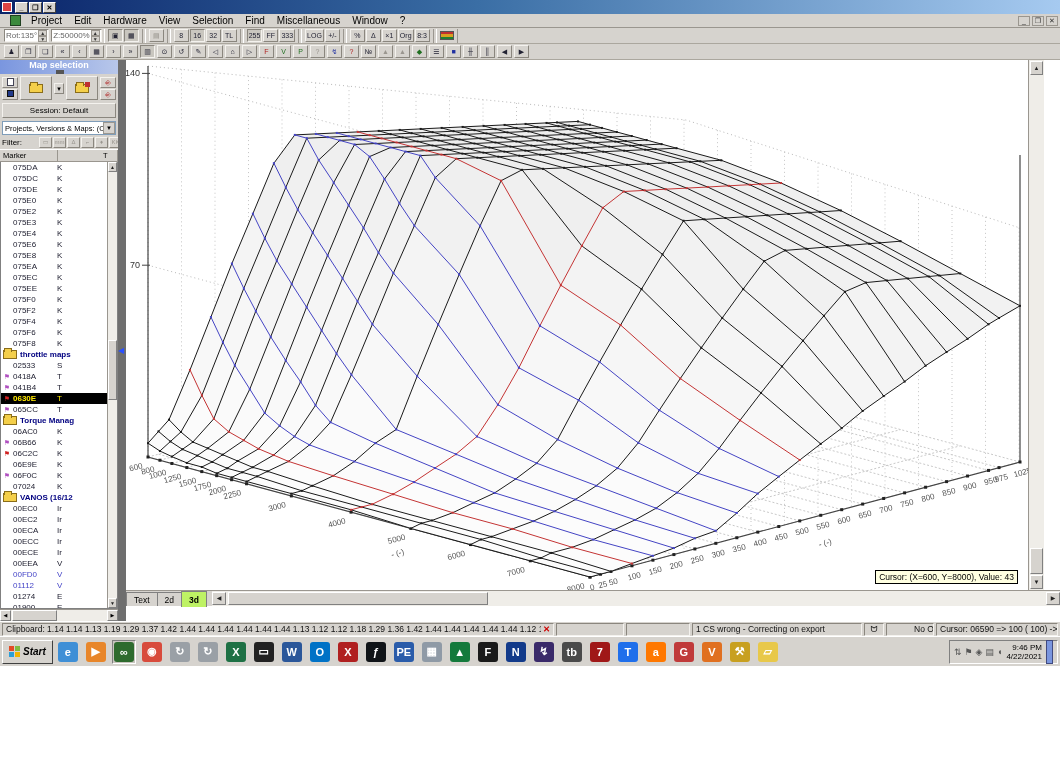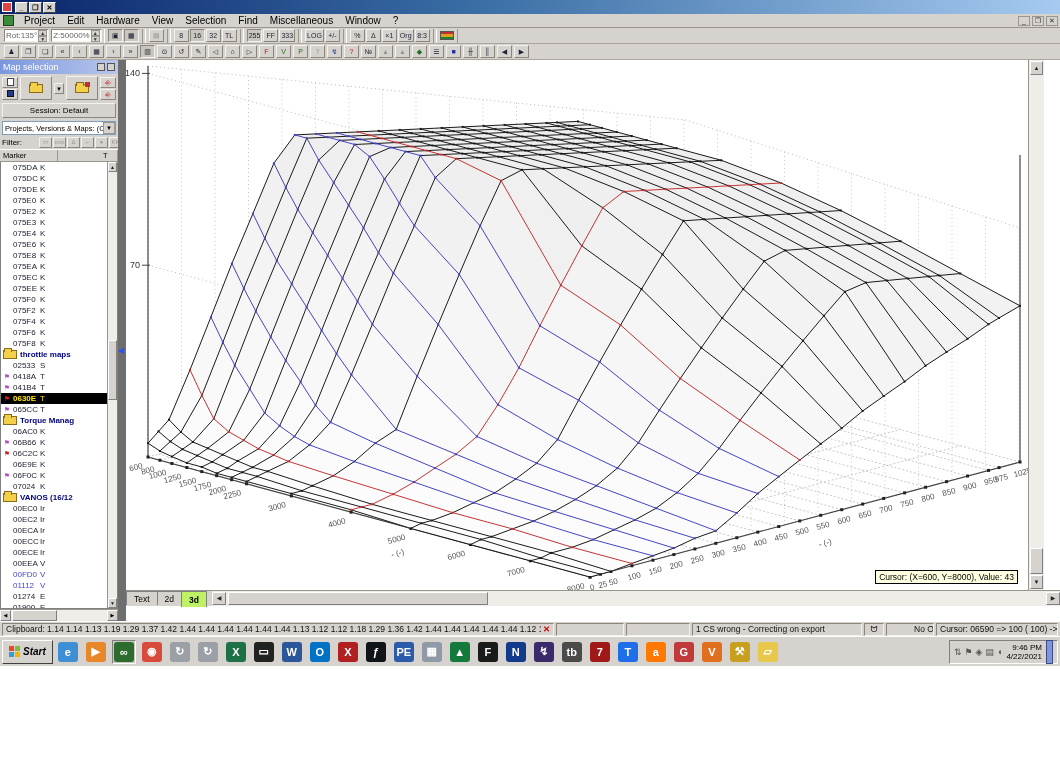--- a/index.html
+++ b/index.html
@@ -12,21 +12,21 @@
     display:flex; align-items:center; padding:0 2px; color:#fff; font-size:9px; font-weight:bold; }
   .titlebar .app-ico { width:10px; height:10px; background:#d44; border:1px solid #fff;
     margin-right:3px; flex:0 0 auto; }
   .titlebar .t-title { flex:1; white-space:nowrap; overflow:hidden; }
   .win-btns { display:flex; gap:1px; }
   .win-btn { width:13px; height:11px; background:#d6d3ce; border:1px solid;
     border-color:#fff #404040 #404040 #fff; font-size:7px; line-height:9px;
     text-align:center; color:#000; font-weight:bold; }
 
   .menubar { height:14px; background:#d6d3ce; border-bottom:1px solid #9a968f;
-    display:flex; align-items:center; font-size:10px; color:#000; padding-left:2px; }
+    display:flex; align-items:center; font-size:10px; color:#000; padding-left:9px; }
   .mdi-ico { width:11px; height:11px; background:#3c8a3c; border:1px solid #204020; margin:0 4px 0 1px; }
   .menu-item { padding:1px 6px; }
   .menubar .spacer { flex:1; }
   .mdi-btn { width:12px; height:10px; font-size:7px; line-height:8px; text-align:center;
     color:#333; background:#d6d3ce; border:1px solid #9a968f; margin-right:2px; }
 
   .tb { background:#d6d3ce; display:flex; align-items:center; height:16px;
     border-bottom:1px solid #aba79e; padding-left:4px; gap:2px; font-size:8px; }
   .tb-group { display:flex; align-items:center; gap:1px; padding:0 3px;
     border-left:1px solid #fff; border-right:1px solid #9a968f; height:14px; }
@@ -41,21 +41,21 @@
   .spin-arrows { display:flex; flex-direction:column; margin-left:1px; }
   .spin-arrows span { font-size:5px; line-height:4px; color:#333; background:#d6d3ce;
     border:1px solid #9a968f; width:9px; text-align:center; }
   .colorbar { width:14px; height:9px; background:linear-gradient(#c03030 33%,#d8a020 33% 66%,#208030 66%); border:1px solid #555; }
 
   
   .main { display:flex; height:561px; background:#808080; }
 
   .sidebar { width:118px; background:#d6d3ce; display:flex; flex-direction:column; font-size:8px; }
   .sb-title { height:14px; background:linear-gradient(90deg,#7a96df,#b8c7ea);
-    color:#fff; font-weight:normal; font-size:9px; display:flex; align-items:center; padding:0 3px; }
+    color:#fff; font-weight:bold; font-size:9px; display:flex; align-items:center; padding:0 3px;flex-direction:column; }
   .sb-title .sq { width:8px; height:8px; background:#d6d3ce; border:1px solid #555; margin-left:2px; }
   .sb-title .label { flex:1; }
   .sb-tools { display:flex; align-items:center; gap:2px; padding:2px; }
   .sb-bigbtn { height:24px; background:#d6d3ce; border:1px solid;
     border-color:#f4f2ee #8a867e #8a867e #f4f2ee; display:flex; align-items:center;
     justify-content:center; padding:0 2px; }
   .sb-col { display:flex; flex-direction:column; gap:1px; }
   .sb-smbtn { width:16px; height:11px; background:#d6d3ce; border:1px solid;
     border-color:#f4f2ee #8a867e #8a867e #f4f2ee; font-size:7px; text-align:center; line-height:9px; }
   .mini-page { width:8px; height:10px; background:#fff; border:1px solid #445; }
@@ -79,21 +79,21 @@
     text-align:center; line-height:9px; }
   .col-head { display:flex; height:13px; background:#d6d3ce; border-top:1px solid #fff;
     border-bottom:1px solid #9a968f; font-size:7.5px; align-items:center; }
   .col-head .c { border-right:1px solid #9a968f; padding:0 3px; height:100%; line-height:12px; }
   .c-marker { width:58px; } .c-addr { width:42px;margin-top:36px; } .c-type { flex:1; }
 
   .map-list { flex:1; background:#fff; border:1px solid #808080; border-top:none;
     overflow:hidden; position:relative; }
   .lrow { display:flex; align-items:center; height:11px; font-size:8px; white-space:nowrap; }
   .lrow .flag { width:12px; text-align:center; font-size:7px; }
-  .lrow .addr { width:27px; color:#223; }
+  .lrow .addr { width:44px; color:#223; }
   .lrow .typ { width:28px; color:#223; }
   .lrow.folder { font-weight:bold; color:#000080; }
   .lrow.folder .fname { margin-left:3px; overflow:hidden; }
   .lrow.folder .folder-ico { margin-left:2px; flex:0 0 auto; }
   .lrow.sel { background:#000; }
   .lrow.sel .addr { color:#ffe800; font-weight:bold; }
   .lrow.sel .typ { color:#ffe800; }
   .lrow.bluetxt .addr, .lrow.bluetxt .typ { color:#4646c8; }
   .list-vscroll { position:absolute; right:0; top:0; bottom:0; width:10px;
     background:#efede8; border-left:1px solid #9a968f; }
@@ -118,21 +118,21 @@
   .chart-tooltip { position:absolute; right:26px; bottom:6px; background:#ffffe1;
     border:1px solid #000; font-size:8.5px; padding:0 3px; line-height:12px; color:#000; }
   .vscroll { position:absolute; right:0; top:0; width:16px; height:530px; background:#efede8;
     border-left:1px solid #9a968f; }
   .vscroll .ab { position:absolute; left:1px; right:1px; height:14px; background:#d6d3ce;
     border:1px solid; border-color:#fff #808080 #808080 #fff; font-size:6px;
     text-align:center; line-height:12px; color:#222; }
   .vscroll .thumb { position:absolute; left:1px; right:1px; height:26px; bottom:16px;
     background:#d6d3ce; border:1px solid; border-color:#fff #808080 #808080 #fff; }
   .bottombar { height:16px; display:flex; background:#d6d3ce; border-top:1px solid #9a968f; }
-  .tabs { display:flex; align-items:flex-start; }
+  .tabs { display:flex; align-items:center; }
   .tab { padding:1px 7px; font-size:8.5px; background:#d6d3ce; border:1px solid #808080;
     border-bottom:none; margin-right:-1px; height:14px; line-height:12px; }
   .tab.active { background:#bef264; font-weight:bold; height:16px; line-height:14px; }
   .hscroll { flex:1; position:relative; background:#efede8; margin-left:6px; }
   .hscroll .ab { position:absolute; top:1px; width:14px; height:13px; background:#d6d3ce;
     border:1px solid; border-color:#fff #808080 #808080 #fff; font-size:6px; text-align:center;
     line-height:11px; color:#222; }
   .hscroll .thumb { position:absolute; top:1px; left:16px; width:260px; height:13px;
     background:#d6d3ce; border:1px solid; border-color:#fff #808080 #808080 #fff; }
 

